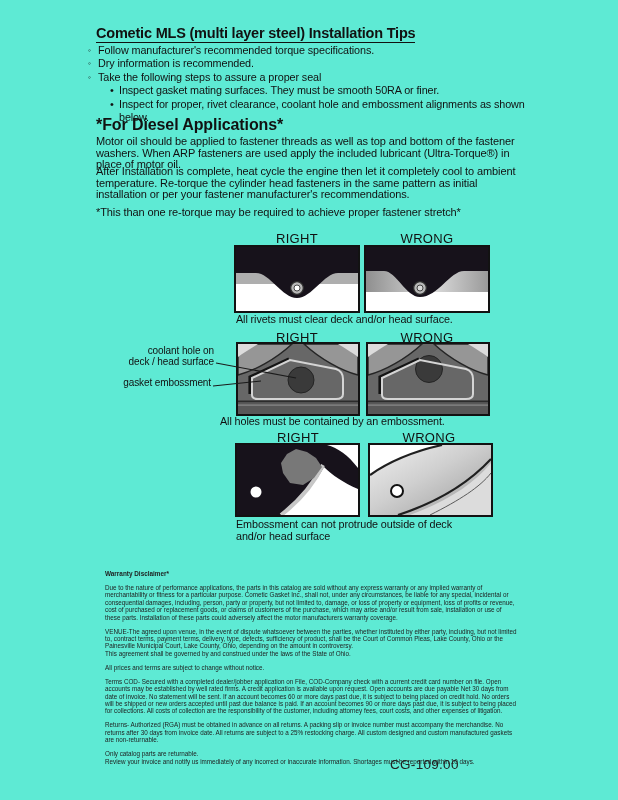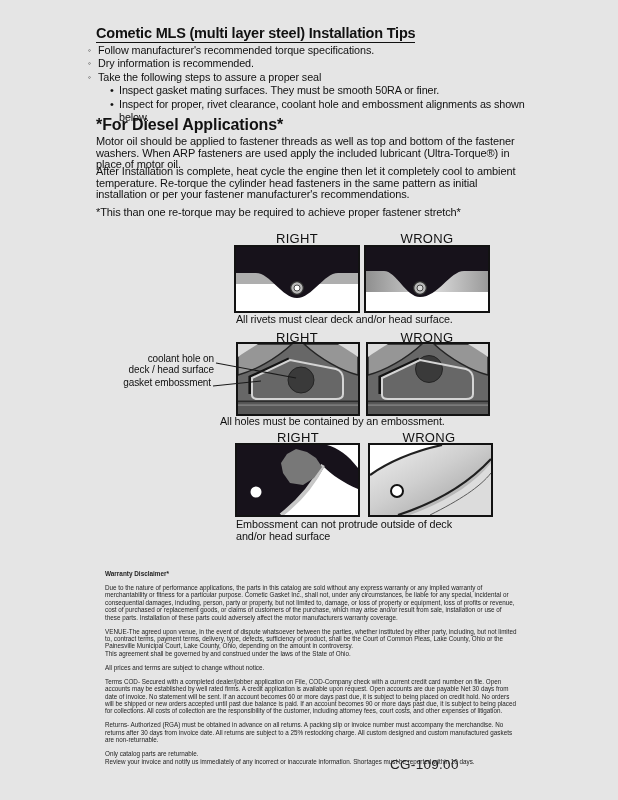--- a/index.html
+++ b/index.html
@@ -1,16 +1,16 @@
 <!DOCTYPE html>
 <html><head>
 <meta charset="utf-8">
 <style>
   html,body{margin:0;padding:0;background:#fff;}
-  .page{position:relative;width:618px;height:800px;background:#e5e5e5;
+  .page{position:relative;width:618px;height:800px;background:#5eead4;
         font-family:"Liberation Sans",sans-serif;color:#111;overflow:hidden;}
   .abs{position:absolute;}
   .title{font-size:14.5px;font-weight:bold;letter-spacing:-0.2px;
          border-bottom:1.6px solid #111;padding-bottom:1px;display:inline-block;}
   .body-text{font-size:10.8px;line-height:13.4px;letter-spacing:-0.1px;}
   .brow{display:flex;}
   .bmark{width:10px;font-size:8.5px;line-height:13.4px;flex:0 0 10px;}
   .sub{margin-left:22px;}
   .smark{width:9px;font-size:11px;line-height:13.4px;flex:0 0 9px;}
   .h2{font-size:16px;font-weight:bold;letter-spacing:-0.1px;}
@@ -95,21 +95,21 @@
       </svg>
     </div>
 
     <div class="abs caption" style="left:2px;top:82px;width:260px;">All rivets must clear deck and/or head surface.</div>
   </div>
 
   <div class="abs" style="left:110px;top:330px;width:400px;height:105px;">
     <div class="abs dlabel" style="left:124px;top:0;">RIGHT</div>
     <div class="abs dlabel" style="left:254px;top:0;">WRONG</div>
 
-    <div class="abs d2label pre" style="left:0;top:15px;width:104px;margin-top:8px;">coolant hole on
+    <div class="abs d2label pre" style="left:0;top:15px;width:104px;">coolant hole on
 deck / head surface</div>
     <div class="abs d2label" style="left:0;top:47px;width:101px;">gasket embossment</div>
 
     <div class="dbox" style="left:126px;top:12px;">
       <svg width="120" height="70" viewBox="0 0 120 70">
         <rect width="120" height="70" fill="#676767"></rect>
         <rect x="0" y="57" width="120" height="13" fill="#585858"></rect>
         <rect x="0" y="56.5" width="120" height="1.6" fill="#2c2c2c"></rect>
         <rect x="0" y="60.5" width="120" height="1.2" fill="#8a8a8a"></rect>
         <path d="M0,0 H54 C38,15 16,27 0,31 Z" fill="#969696" stroke="#252525" stroke-width="1.4"></path>

